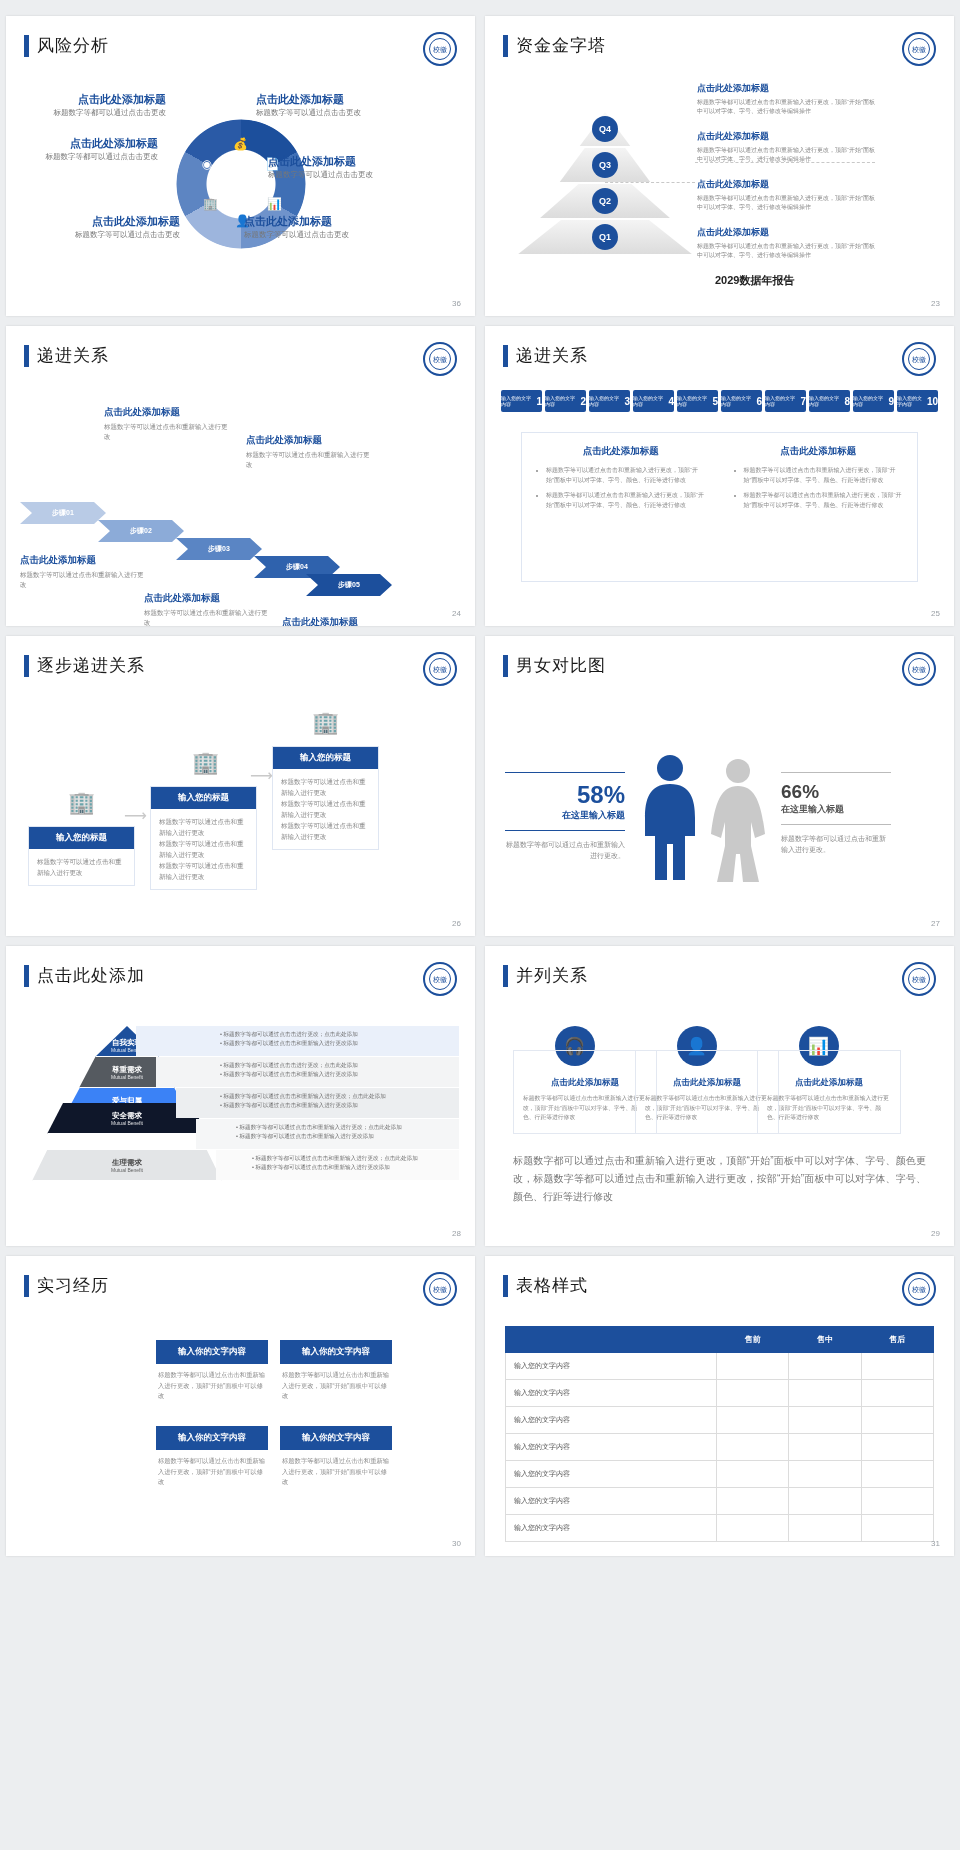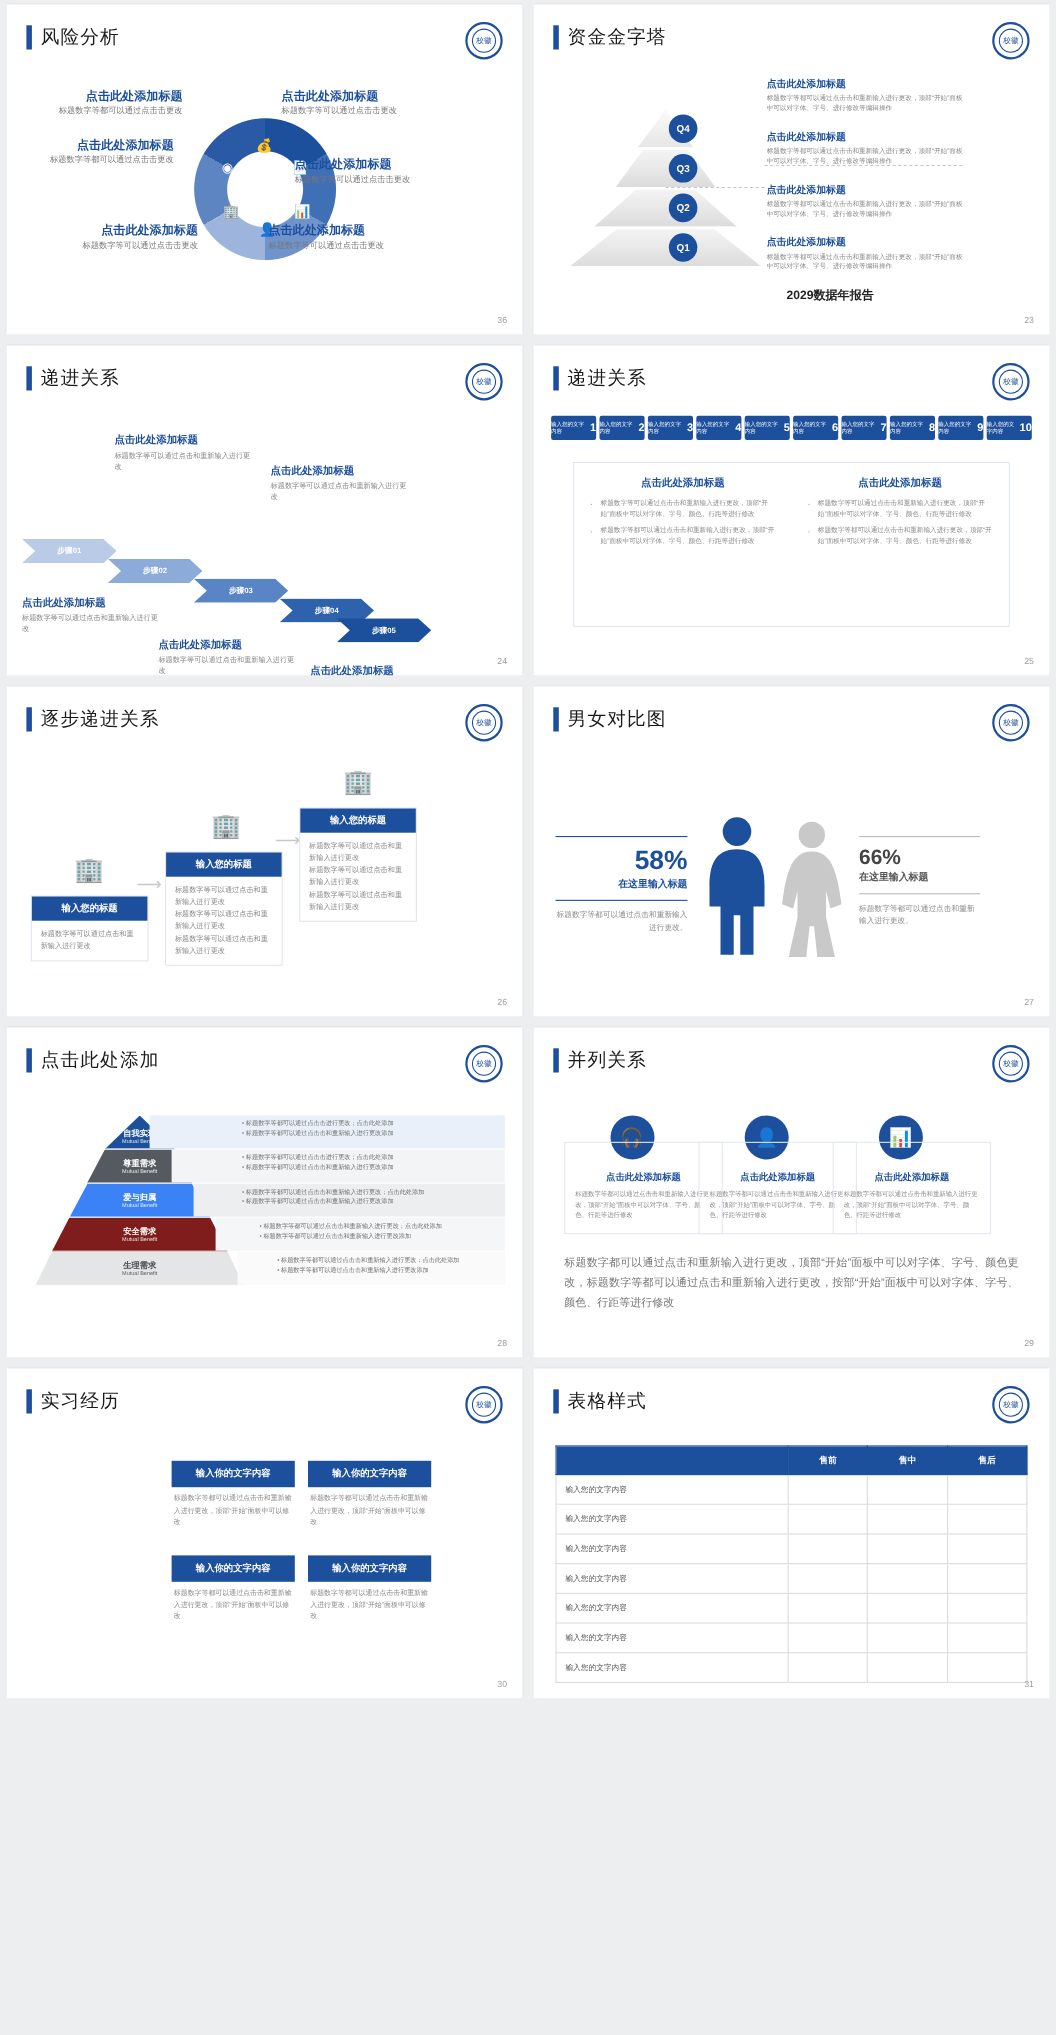--- a/index.html
+++ b/index.html
@@ -1,17 +1,17 @@
 <!DOCTYPE html>
 <html><head>
 <meta charset="utf-8">
 <style>
   html,body{margin:0;padding:0;background:#eceef0;}
   body{width:960px;font-family:"Liberation Sans","DejaVu Sans",sans-serif;color:#222;}
-  .grid{display:grid;grid-template-columns:1fr 1fr;gap:10px;padding:4px 6px;}
+  .grid{display:grid;grid-template-columns:1fr 1fr;gap:10px;padding:16px 6px;}
   .slide{background:#fff;position:relative;height:300px;overflow:hidden;box-shadow:0 0 2px rgba(0,0,0,.12);}
   .slide-title{display:flex;align-items:center;gap:8px;position:absolute;left:18px;top:18px;}
   .tbar{width:5px;height:22px;background:#1c4f9c;display:block;}
   .ttext{font-size:17px;color:#1a1a1a;letter-spacing:1px;}
   .seal{position:absolute;right:18px;top:16px;width:30px;height:30px;border-radius:50%;border:2px solid #1c4f9c;
         display:flex;align-items:center;justify-content:center;font-size:6px;color:#1c4f9c;line-height:1;text-align:center;}
   .seal .inner{width:20px;height:20px;border-radius:50%;border:1px solid #1c4f9c;display:flex;align-items:center;justify-content:center;}
   .seal .inner span{font-size:7px;}
   .pnum{position:absolute;right:14px;bottom:8px;font-size:8px;color:#9aa0a6;}
   .body{position:absolute;left:0;right:0;top:58px;bottom:22px;}
@@ -27,21 +27,21 @@
   .hex-ic{position:absolute;color:#fff;font-size:12px;}
   .s22 .lbl{position:absolute;width:150px;}
   .s22 .lbl.r{text-align:left;}
   .s22 .lbl.l{text-align:right;}
 
   
   .pyr{position:absolute;left:30px;top:18px;width:180px;height:170px;}
   .pyr .lvl{position:absolute;left:50%;transform:translateX(-50%);
      background:linear-gradient(180deg,#f4f4f4,#dcdcdc);border-bottom:1px solid #fff;}
   .pyr .badge{position:absolute;left:50%;transform:translateX(-50%);width:26px;height:26px;border-radius:50%;
-     background:#1c4f9c;color:#fff;font-size:9px;font-weight:bold;display:flex;align-items:center;justify-content:center;margin-left:16px;}
+     background:#1c4f9c;color:#fff;font-size:9px;font-weight:bold;display:flex;align-items:center;justify-content:center;}
   .s23 .txt{position:absolute;left:212px;width:180px;}
   .s23 .ttl{font-size:9px;font-weight:bold;color:#1c4f9c;margin-bottom:3px;}
   .s23 .des{font-size:6px;color:#888;line-height:1.55;}
   .s23 .foot{position:absolute;left:230px;bottom:6px;font-size:11px;font-weight:bold;color:#222;}
   .dotline{position:absolute;border-top:1px dashed #c8c8c8;}
 
   
   .arrow{position:absolute;height:22px;display:flex;align-items:center;justify-content:center;
      color:#fff;font-size:7px;font-weight:bold;clip-path:polygon(0 0, calc(100% - 12px) 0, 100% 50%, calc(100% - 12px) 100%, 0 100%, 12px 50%);}
   .s24 .blk{position:absolute;width:128px;}
@@ -406,21 +406,21 @@
           <div class="t2">Mutual Benefit</div>
         </div>
         <div class="m-lvl" style="top:31px;width:96px;height:30px;clip-path:polygon(17% 0,83% 0,100% 100%,0 100%);background:#555a60;">
           <div class="t1">尊重需求</div>
           <div class="t2">Mutual Benefit</div>
         </div>
         <div class="m-lvl" style="top:62px;width:128px;height:30px;clip-path:polygon(13% 0,87% 0,100% 100%,0 100%);background:#3b82f6;">
           <div class="t1">爱与归属</div>
           <div class="t2">Mutual Benefit</div>
         </div>
-        <div class="m-lvl" style="top:93px;width:160px;height:30px;clip-path:polygon(10% 0,90% 0,100% 100%,0 100%);background:#7f1d1d;">
+        <div class="m-lvl" style="top:77px;width:160px;height:30px;clip-path:polygon(10% 0,90% 0,100% 100%,0 100%);background:#0f172a;">
           <div class="t1">安全需求</div>
           <div class="t2">Mutual Benefit</div>
         </div>
         <div class="m-lvl" style="top:124px;width:190px;height:30px;clip-path:polygon(8% 0,92% 0,100% 100%,0 100%);background:#e3e5e7;color:#4a4a4a;">
           <div class="t1">生理需求</div>
           <div class="t2">Mutual Benefit</div>
         </div>
       </div>
       <div style="position:absolute;left:130px;top:22px;right:16px;height:30px;background:#eaf0fa;"></div>
       <div style="position:absolute;left:150px;top:53px;right:16px;height:30px;background:#f3f4f5;"></div>

